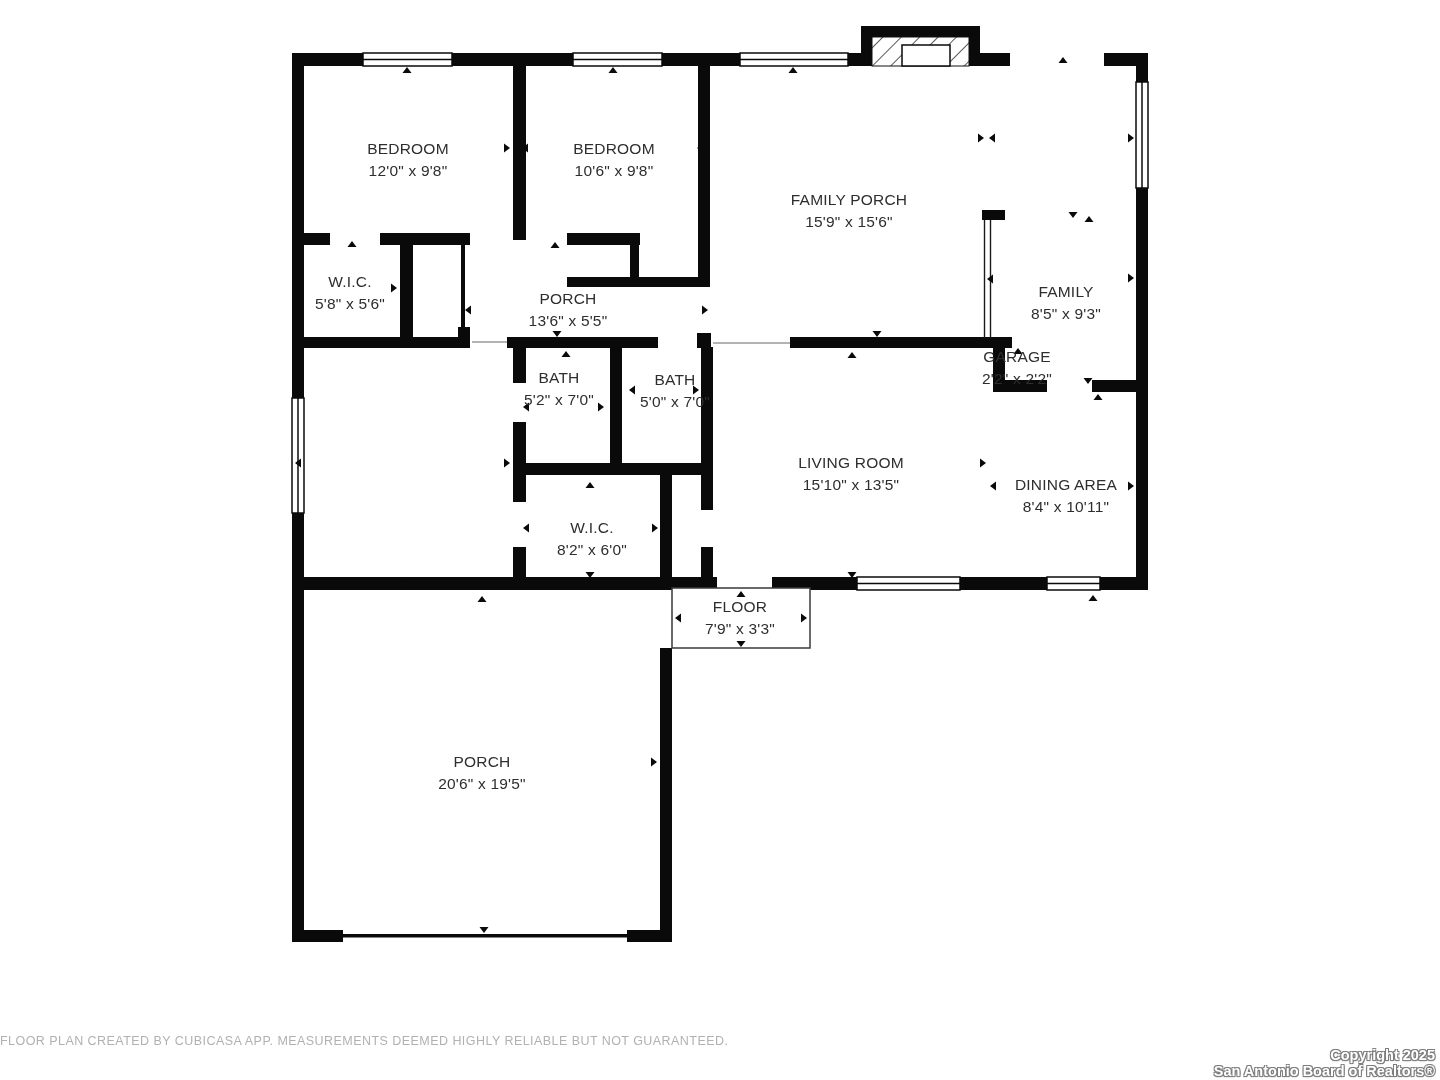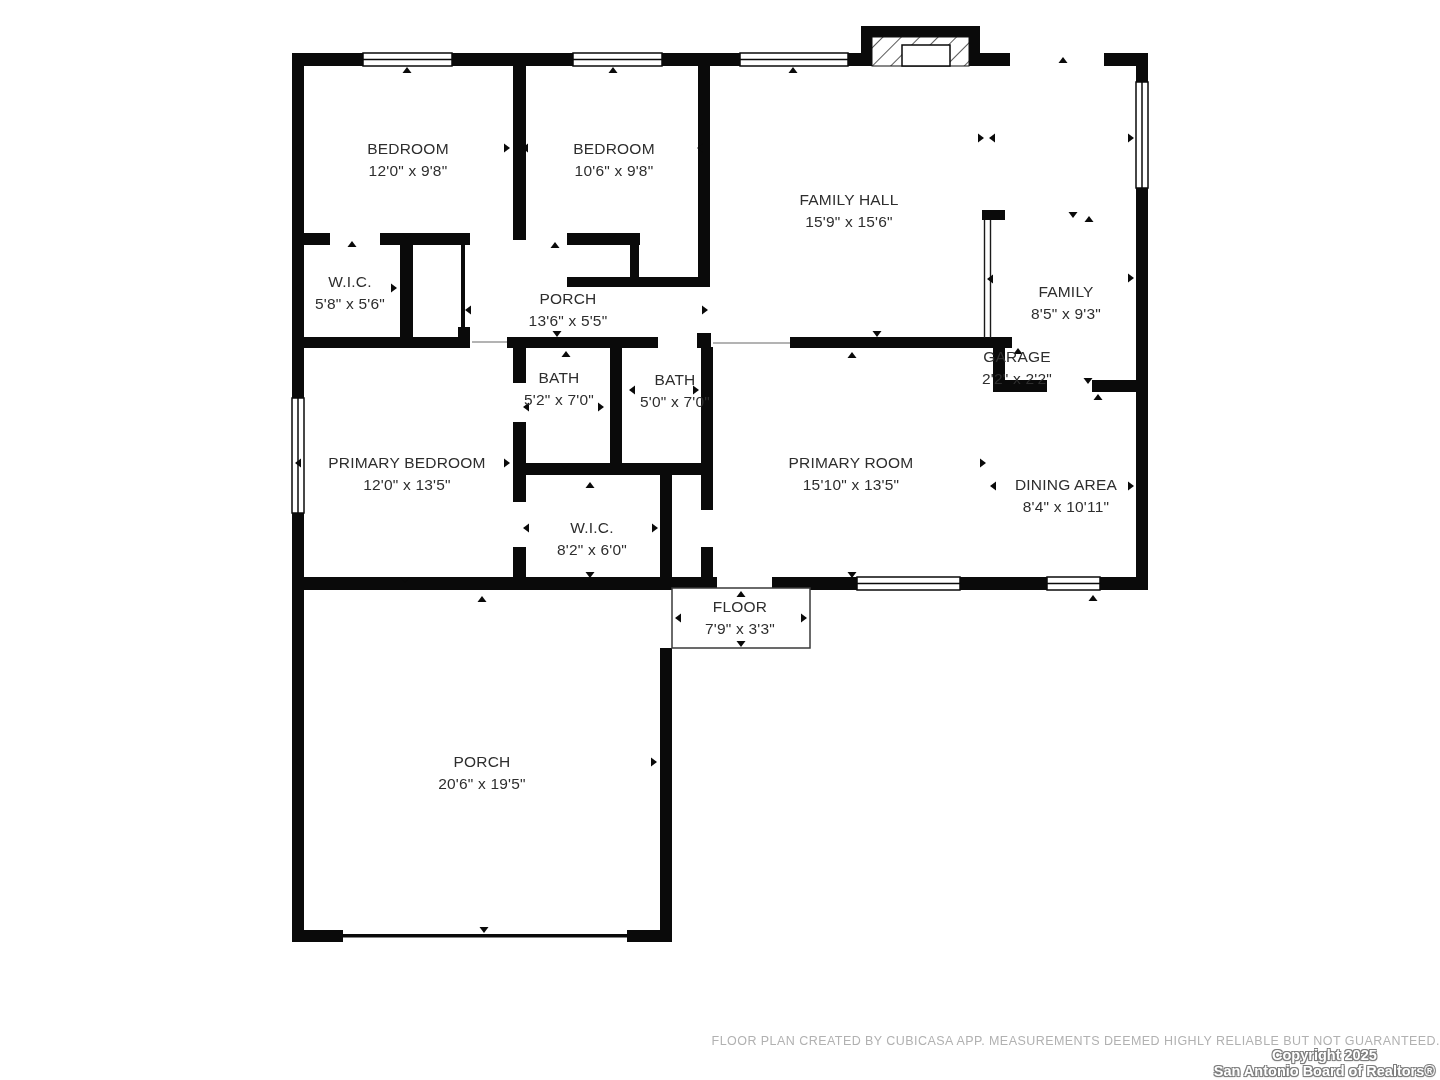--- a/index.html
+++ b/index.html
@@ -10,25 +10,25 @@
   }
   .plan-svg{position:absolute;left:0;top:0;}
   .room-label{
     position:absolute;transform:translate(-50%,-50%);
     text-align:center;color:#2e2e2e;font-size:15.5px;line-height:22px;
     letter-spacing:.2px;white-space:nowrap;
   }
   .room-name{display:block;}
   .room-dims{display:block;}
   .footer{
-    position:absolute;top:1034px;left:0;width:100%;text-align:right;
+    position:absolute;top:1034px;left:0;width:100%;text-align:left;
     font-size:12.5px;color:#b1b1b1;letter-spacing:.45px;
   }
   .copyright{
-    position:absolute;right:5px;bottom:1px;text-align:center;
+    position:absolute;right:5px;bottom:1px;text-align:right;
     font-weight:700;font-size:14.5px;line-height:16px;color:#ffffff;
     text-shadow:-1px -1px 0 #7d7d7d,1px -1px 0 #7d7d7d,-1px 1px 0 #7d7d7d,1px 1px 0 #7d7d7d,0 1px 2px #9a9a9a;
   }
 </style>
 </head>
 <body>
 
 <div class="stage">
 
   <svg class="plan-svg" width="1440" height="1080" viewBox="0 0 1440 1080">
@@ -213,21 +213,21 @@
 
   <div class="room-label" style="left:408px;top:160px">
     <span class="room-name">BEDROOM</span>
     <span class="room-dims">12'0" x 9'8"</span>
   </div>
   <div class="room-label" style="left:614px;top:160px">
     <span class="room-name">BEDROOM</span>
     <span class="room-dims">10'6" x 9'8"</span>
   </div>
   <div class="room-label" style="left:849px;top:211px">
-    <span class="room-name">FAMILY HALL</span>
+    <span class="room-name">FAMILY PORCH</span>
     <span class="room-dims">15'9" x 15'6"</span>
   </div>
   <div class="room-label" style="left:1066px;top:303px">
     <span class="room-name">FAMILY</span>
     <span class="room-dims">8'5" x 9'3"</span>
   </div>
   <div class="room-label" style="left:350px;top:293px">
     <span class="room-name">W.I.C.</span>
     <span class="room-dims">5'8" x 5'6"</span>
   </div>
@@ -240,26 +240,22 @@
     <span class="room-dims">2'2" x 2'2"</span>
   </div>
   <div class="room-label" style="left:559px;top:389px">
     <span class="room-name">BATH</span>
     <span class="room-dims">5'2" x 7'0"</span>
   </div>
   <div class="room-label" style="left:675px;top:391px">
     <span class="room-name">BATH</span>
     <span class="room-dims">5'0" x 7'0"</span>
   </div>
-  <div class="room-label" style="left:407px;top:474px">
-    <span class="room-name">PRIMARY BEDROOM</span>
-    <span class="room-dims">12'0" x 13'5"</span>
-  </div>
   <div class="room-label" style="left:851px;top:474px">
-    <span class="room-name">PRIMARY ROOM</span>
+    <span class="room-name">LIVING ROOM</span>
     <span class="room-dims">15'10" x 13'5"</span>
   </div>
   <div class="room-label" style="left:1066px;top:496px">
     <span class="room-name">DINING AREA</span>
     <span class="room-dims">8'4" x 10'11"</span>
   </div>
   <div class="room-label" style="left:592px;top:539px">
     <span class="room-name">W.I.C.</span>
     <span class="room-dims">8'2" x 6'0"</span>
   </div>

